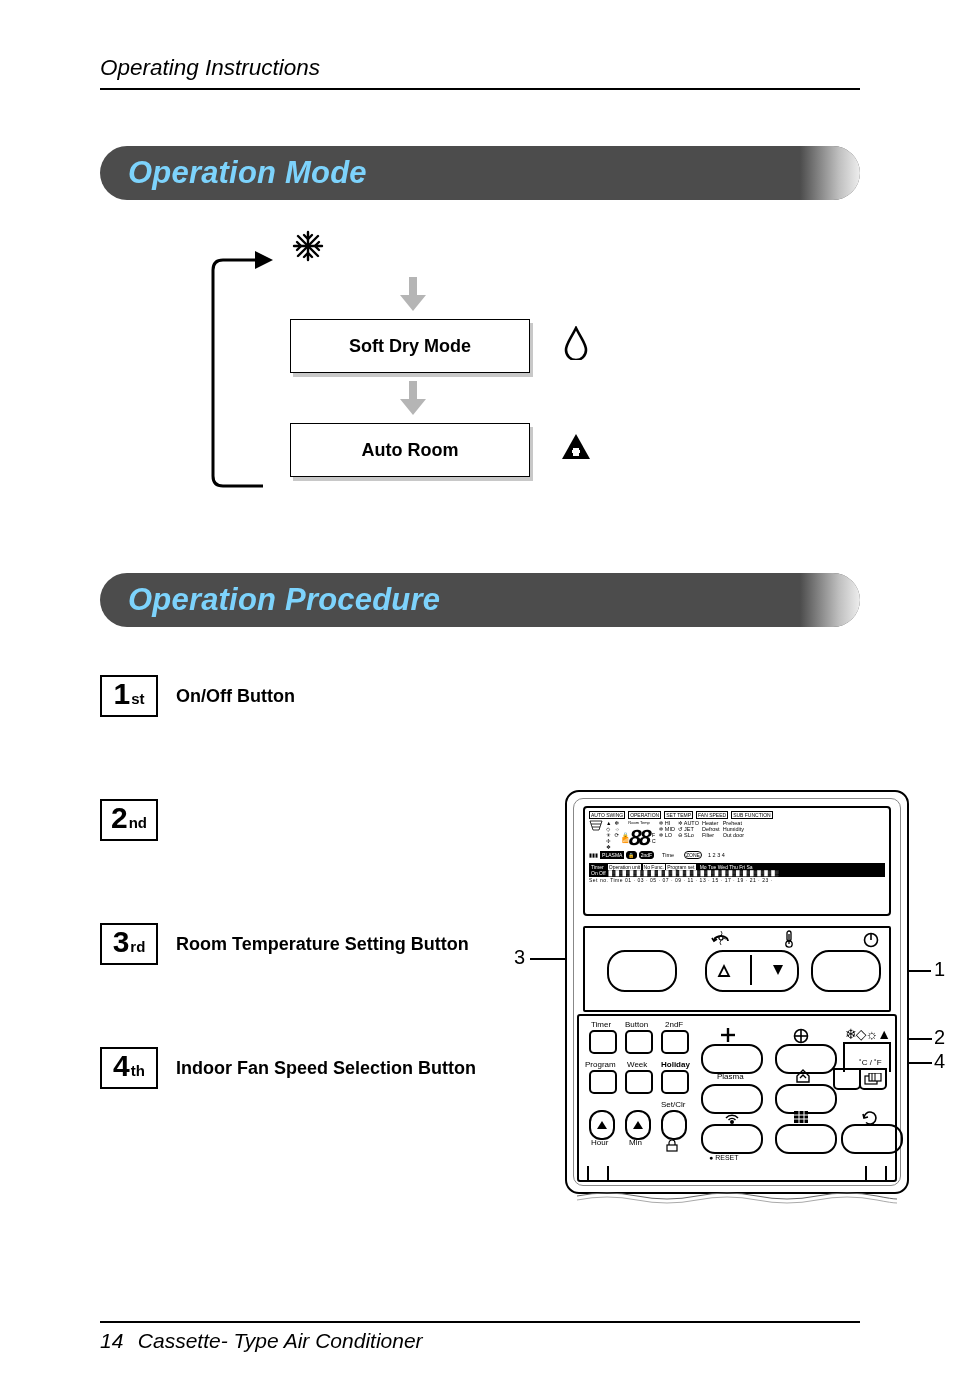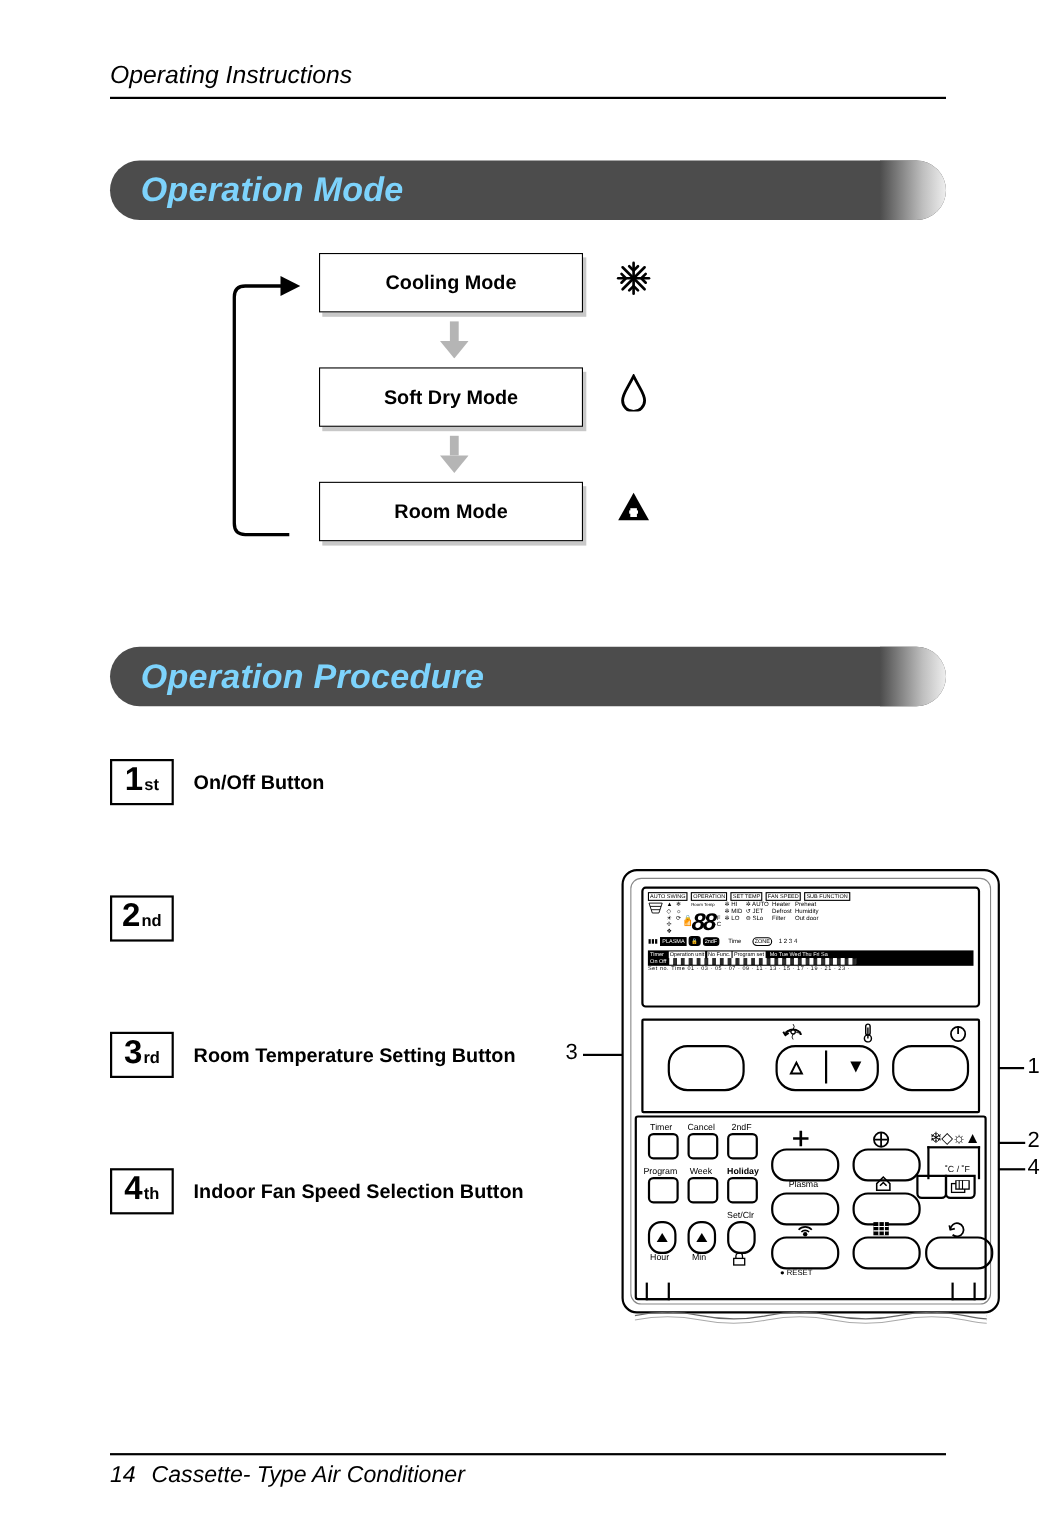--- a/index.html
+++ b/index.html
@@ -146,21 +146,20 @@
 
 <div class="mode-flow">
   <div class="flow-inner">
     <div class="bracket">
       <svg width="68" height="256" viewBox="0 0 68 256">
         <path d="M 58 16 H 18 Q 8 16 8 26 V 232 Q 8 242 18 242 H 58" fill="none" stroke="#000" stroke-width="3"></path>
         <polygon points="50,7 50,25 68,16" fill="#000"></polygon>
       </svg>
     </div>
     <div class="mode-row">
-      <div class="mode-box">Cooling Mode</div>
       <div class="mode-icon">
         <svg width="32" height="32" viewBox="0 0 32 32">
             <g stroke="#000" stroke-width="2.4" fill="none" stroke-linecap="round">
           <line x1="16" y1="2" x2="16" y2="30"></line>
               <line x1="2" y1="16" x2="30" y2="16"></line>
           <line x1="6" y1="6" x2="26" y2="26"></line>
               <line x1="26" y1="6" x2="6" y2="26"></line>
           <polyline points="12,5 16,9 20,5"></polyline>
               <polyline points="12,27 16,23 20,27"></polyline>
           <polyline points="5,12 9,16 5,20"></polyline>
@@ -183,21 +182,21 @@
           </svg>
       </div>
     </div>
     <div class="down-arrow">
       <svg width="26" height="34" viewBox="0 0 26 34">
           <rect x="9" y="0" width="8" height="18" fill="#b5b5b5"></rect>
           <polygon points="0,18 26,18 13,34" fill="#b5b5b5"></polygon>
         </svg>
     </div>
     <div class="mode-row">
-      <div class="mode-box">Room Mode</div>
+      <div class="mode-box">Auto Room</div>
       <div class="mode-icon">
         <svg width="32" height="30" viewBox="0 0 32 30">
             <path d="M16 2 L30 27 H2 Z" fill="#000"></path>
             <rect x="13" y="16" width="6" height="8" fill="#fff"></rect>
             <rect x="12" y="18" width="8" height="3" fill="#fff"></rect>
           </svg>
       </div>
     </div>
   </div>
 </div>
@@ -332,21 +331,21 @@
         <line x1="44" y1="3" x2="44" y2="33" stroke="#000" stroke-width="2"></line>
         <polygon points="22,24 12,24 17,14" fill="none" stroke="#000" stroke-width="1.8"></polygon>
         <polygon points="66,13 76,13 71,23" fill="#000"></polygon>
       </svg>
     </div>
     <div class="btn btn-lg btn-power"></div>
 
     <div class="cover-panel">
 
       <span class="lbl" style="left:12px; top:4px;">Timer</span>
-      <span class="lbl" style="left:46px; top:4px;">Cancel</span>
+      <span class="lbl" style="left:46px; top:4px;">Button</span>
       <span class="lbl" style="left:86px; top:4px;">2ndF</span>
       <div class="sq" style="left:10px; top:14px;"></div>
       <div class="sq" style="left:46px; top:14px;"></div>
       <div class="sq" style="left:82px; top:14px;"></div>
       <span class="glyph" style="left:140px; top:10px; font-size:18px;">
         <svg width="18" height="18" viewBox="0 0 18 18">
             <line x1="9" y1="2" x2="9" y2="16" stroke="#000" stroke-width="2.4"></line>
             <line x1="2" y1="9" x2="16" y2="9" stroke="#000" stroke-width="2.4"></line>
           </svg>
       </span>

